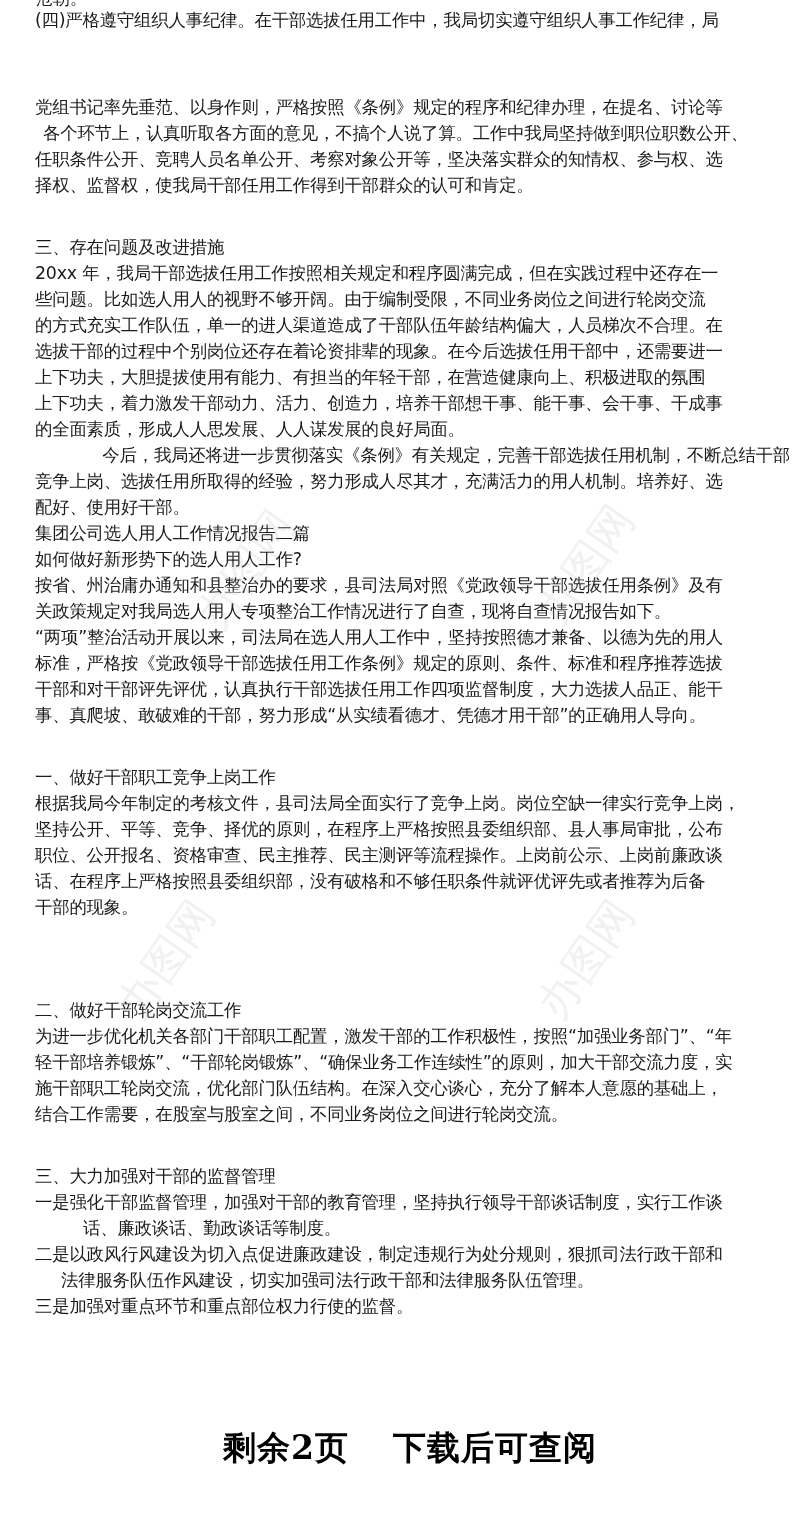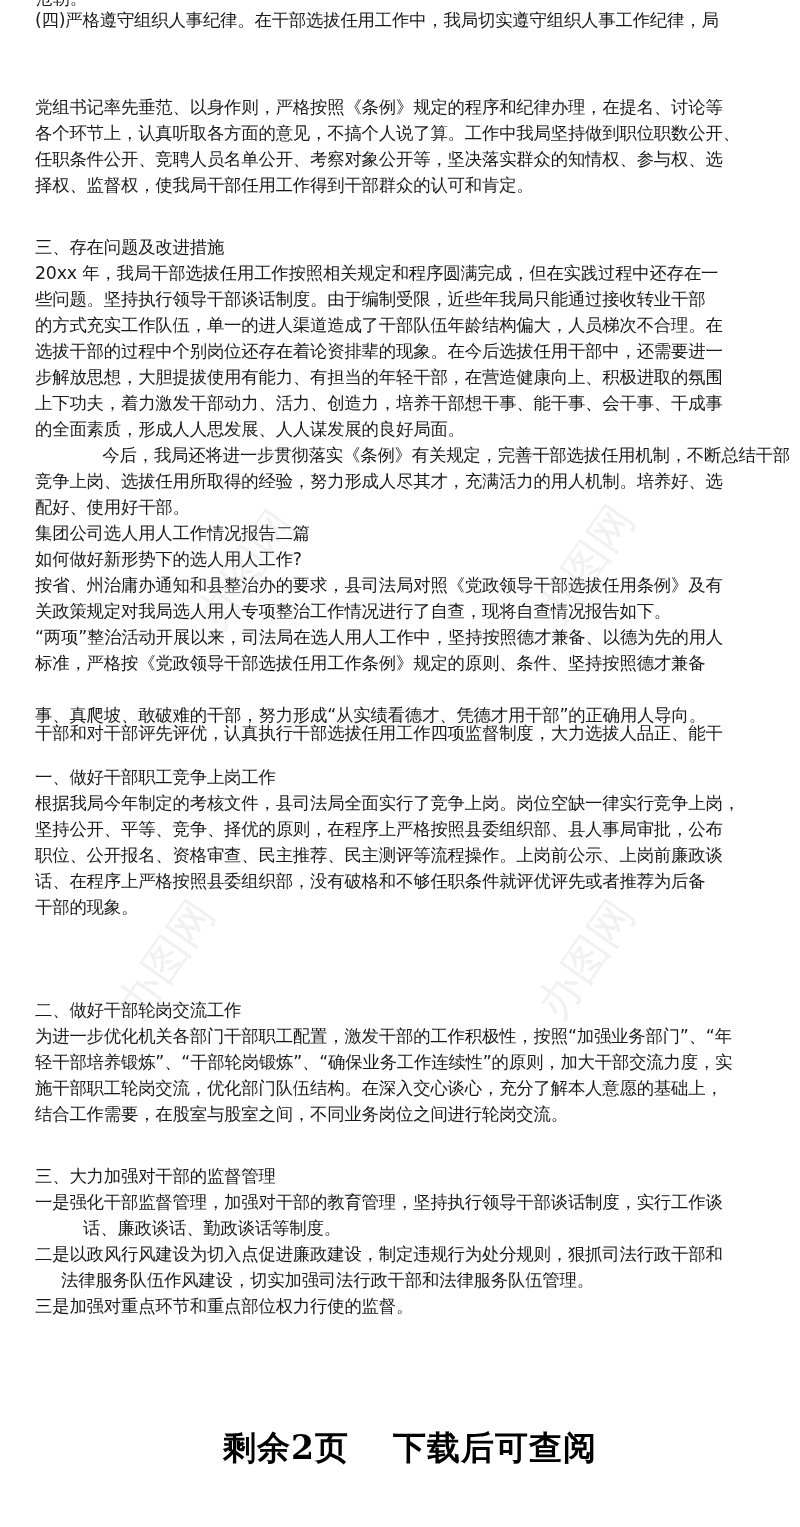--- a/index.html
+++ b/index.html
@@ -71,41 +71,41 @@
   </style>
 </head>
 <body>
 
 <div class="page">
   <div class="cut-top">范朝。</div>
 
   <div id="lines">
       <div class="line" style="top: 8px;">(四)严格遵守组织人事纪律。在干部选拔任用工作中，我局切实遵守组织人事工作纪律，局</div>
       <div class="line" style="top: 95px;">党组书记率先垂范、以身作则，严格按照《条例》规定的程序和纪律办理，在提名、讨论等</div>
-      <div class="line" style="top: 121px;">各个环节上，认真听取各方面的意见，不搞个人说了算。工作中我局坚持做到职位职数公开、</div>
+      <div class="line" style="top: 121px; margin-left: 8px;">各个环节上，认真听取各方面的意见，不搞个人说了算。工作中我局坚持做到职位职数公开、</div>
       <div class="line" style="top: 147px;">任职条件公开、竞聘人员名单公开、考察对象公开等，坚决落实群众的知情权、参与权、选</div>
       <div class="line" style="top: 173px;">择权、监督权，使我局干部任用工作得到干部群众的认可和肯定。</div>
       <div class="line" style="top: 235px;">三、存在问题及改进措施</div>
       <div class="line" style="top: 261px;">20xx 年，我局干部选拔任用工作按照相关规定和程序圆满完成，但在实践过程中还存在一</div>
-      <div class="line" style="top: 287px;">些问题。坚持执行领导干部谈话制度。由于编制受限，近些年我局只能通过接收转业干部</div>
+      <div class="line" style="top: 287px;">些问题。比如选人用人的视野不够开阔。由于编制受限，不同业务岗位之间进行轮岗交流</div>
       <div class="line" style="top: 313px;">的方式充实工作队伍，单一的进人渠道造成了干部队伍年龄结构偏大，人员梯次不合理。在</div>
       <div class="line" style="top: 339px;">选拔干部的过程中个别岗位还存在着论资排辈的现象。在今后选拔任用干部中，还需要进一</div>
-      <div class="line" style="top: 365px;">步解放思想，大胆提拔使用有能力、有担当的年轻干部，在营造健康向上、积极进取的氛围</div>
+      <div class="line" style="top: 365px;">上下功夫，大胆提拔使用有能力、有担当的年轻干部，在营造健康向上、积极进取的氛围</div>
       <div class="line" style="top: 391px;">上下功夫，着力激发干部动力、活力、创造力，培养干部想干事、能干事、会干事、干成事</div>
       <div class="line" style="top: 417px;">的全面素质，形成人人思发展、人人谋发展的良好局面。</div>
       <div class="line" style="top: 443px; text-align: right;">今后，我局还将进一步贯彻落实《条例》有关规定，完善干部选拔任用机制，不断总结干部</div>
       <div class="line" style="top: 469px;">竞争上岗、选拔任用所取得的经验，努力形成人尽其才，充满活力的用人机制。培养好、选</div>
       <div class="line" style="top: 495px;">配好、使用好干部。</div>
       <div class="line" style="top: 521px;">集团公司选人用人工作情况报告二篇</div>
       <div class="line" style="top: 547px;">如何做好新形势下的选人用人工作?</div>
       <div class="line" style="top: 573px;">按省、州治庸办通知和县整治办的要求，县司法局对照《党政领导干部选拔任用条例》及有</div>
       <div class="line" style="top: 599px;">关政策规定对我局选人用人专项整治工作情况进行了自查，现将自查情况报告如下。</div>
       <div class="line" style="top: 625px;">“两项”整治活动开展以来，司法局在选人用人工作中，坚持按照德才兼备、以德为先的用人</div>
-      <div class="line" style="top: 651px;">标准，严格按《党政领导干部选拔任用工作条例》规定的原则、条件、坚持按照德才兼备</div>
-      <div class="line" style="top: 677px; margin-top: 44px;">干部和对干部评先评优，认真执行干部选拔任用工作四项监督制度，大力选拔人品正、能干</div>
+      <div class="line" style="top: 651px;">标准，严格按《党政领导干部选拔任用工作条例》规定的原则、条件、标准和程序推荐选拔</div>
+      <div class="line" style="top: 677px;">干部和对干部评先评优，认真执行干部选拔任用工作四项监督制度，大力选拔人品正、能干</div>
       <div class="line" style="top: 703px;">事、真爬坡、敢破难的干部，努力形成“从实绩看德才、凭德才用干部”的正确用人导向。</div>
       <div class="line" style="top: 765px;">一、做好干部职工竞争上岗工作</div>
       <div class="line" style="top: 791px;">根据我局今年制定的考核文件，县司法局全面实行了竞争上岗。岗位空缺一律实行竞争上岗，</div>
       <div class="line" style="top: 817px;">坚持公开、平等、竞争、择优的原则，在程序上严格按照县委组织部、县人事局审批，公布</div>
       <div class="line" style="top: 843px;">职位、公开报名、资格审查、民主推荐、民主测评等流程操作。上岗前公示、上岗前廉政谈</div>
       <div class="line" style="top: 869px;">话、在程序上严格按照县委组织部，没有破格和不够任职条件就评优评先或者推荐为后备</div>
       <div class="line" style="top: 895px;">干部的现象。</div>
       <div class="line" style="top: 998px;">二、做好干部轮岗交流工作</div>
       <div class="line" style="top: 1024px;">为进一步优化机关各部门干部职工配置，激发干部的工作积极性，按照“加强业务部门”、“年</div>
       <div class="line" style="top: 1050px;">轻干部培养锻炼”、“干部轮岗锻炼”、“确保业务工作连续性”的原则，加大干部交流力度，实</div>

